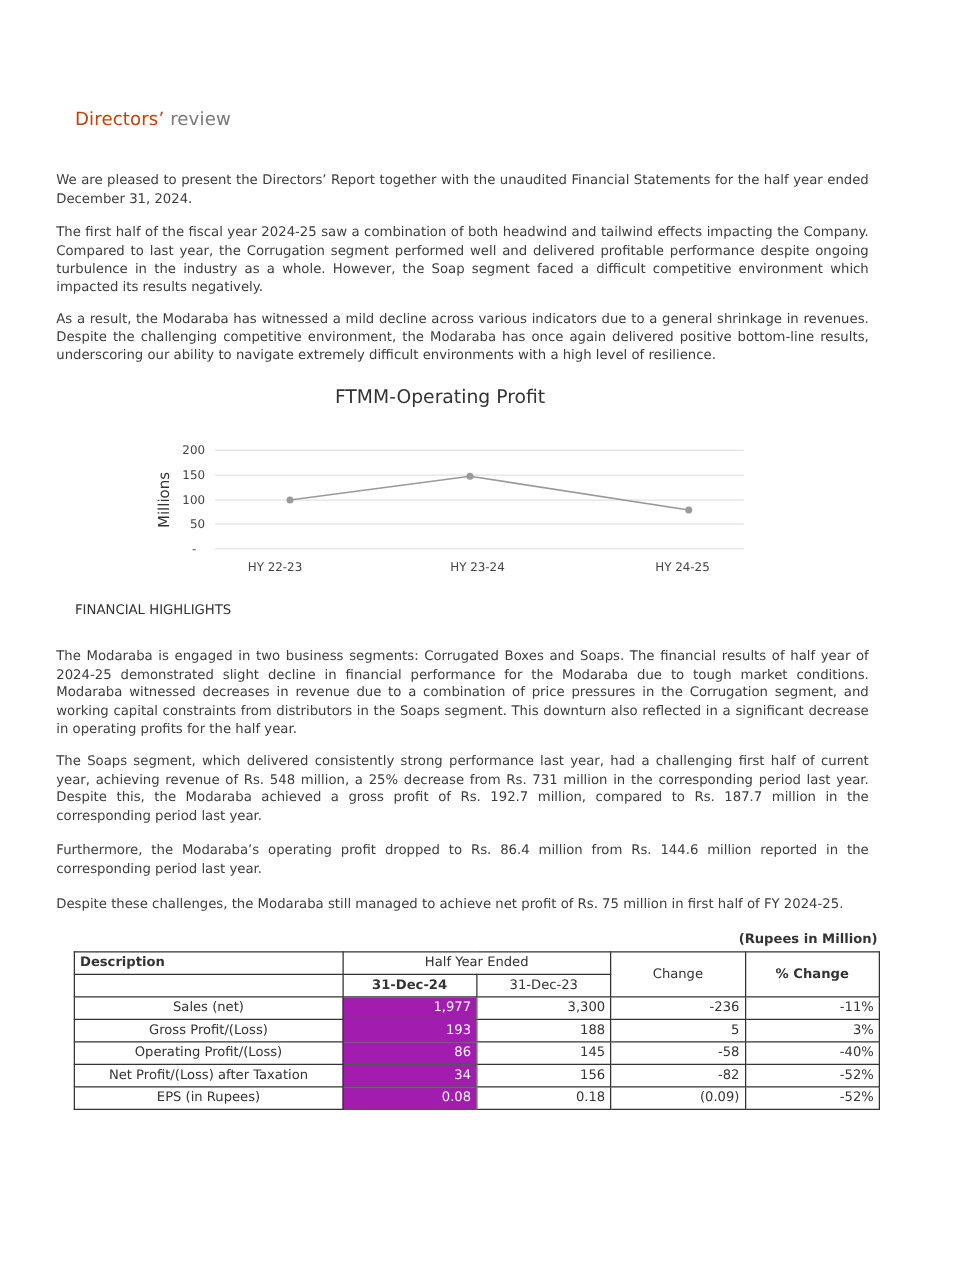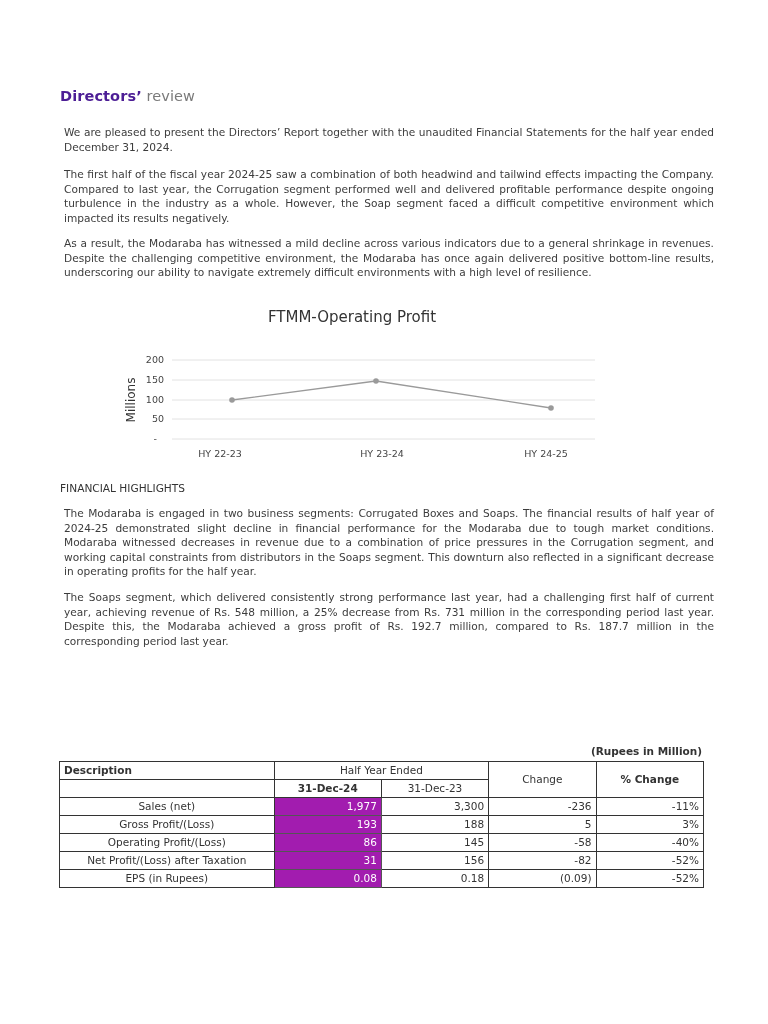--- a/index.html
+++ b/index.html
@@ -1,22 +1,22 @@
 <!DOCTYPE html>
 <html><head>
 <meta charset="utf-8">
 <style>
   html, body { margin: 0; padding: 0; background: #ffffff; }
   body { width: 768px; height: 1024px; position: relative; overflow: hidden;
          font-family: "DejaVu Sans", sans-serif; color: #3a3a3a; }
   .page { position: absolute; left: 0; top: 0; width: 768px; height: 1024px; }
   .title { position: absolute; left: 60px; top: 88px; font-size: 14.5px; color: #7a7a7a; letter-spacing: 0.1px; }
-  .title b { font-weight: bold; color: #4c1d95; }
-  .para { position: absolute; left: 64px; width: 650px; font-size: 10.6px; line-height: 14.6px;
-          text-align: justify; color: #3c3c3c; }
+  .title b { font-weight: normal; color: #c2410c; }
+  .para { position: absolute; left: 45px; width: 650px; font-size: 10.6px; line-height: 14.6px;
+          text-align: justify; color: #3c3c3c; margin-top: 12px; }
   .heading2 { position: absolute; left: 60px; top: 482px; font-size: 10.6px; color: #333; }
   .chart { position: absolute; left: 110px; top: 300px; width: 500px; height: 170px; }
   .chart svg { width: 500px; height: 170px; display: block; }
   .chart-title { font-family: "DejaVu Sans", sans-serif; font-size: 15px; fill: #333; }
   .tick { font-family: "DejaVu Sans", sans-serif; font-size: 9.5px; fill: #444; }
   .ylab { font-family: "DejaVu Sans", sans-serif; font-size: 12px; fill: #333; }
   .units { position: absolute; right: 66px; top: 745px; font-size: 10.5px; font-weight: bold; color: #333; }
   table.fin { position: absolute; left: 59px; top: 761px; width: 645px; border-collapse: collapse;
               font-size: 10.5px; color: #333; }
   table.fin td, table.fin th { border: 1px solid #333; padding: 0 4px; height: 17px; line-height: 17px; }
@@ -76,20 +76,22 @@
         <text class="tick" x="110" y="157" text-anchor="middle">HY 22-23</text>
         <text class="tick" x="272" y="157" text-anchor="middle">HY 23-24</text>
         <text class="tick" x="436" y="157" text-anchor="middle">HY 24-25</text>
       </g>
     </svg>
   </div>
 
   <div class="heading2">FINANCIAL HIGHLIGHTS</div>
   <div class="para" style="top:506px;">The Modaraba is engaged in two business segments: Corrugated Boxes and Soaps. The financial results of half year of 2024-25 demonstrated slight decline in financial performance for the Modaraba due to tough market conditions. Modaraba witnessed decreases in revenue due to a combination of price pressures in the Corrugation segment, and working capital constraints from distributors in the Soaps segment. This downturn also reflected in a significant decrease in operating profits for the half year.</div>
   <div class="para" style="top:590px;">The Soaps segment, which delivered consistently strong performance last year, had a challenging first half of current year, achieving revenue of Rs. 548 million, a 25% decrease from Rs. 731 million in the corresponding period last year. Despite this, the Modaraba achieved a gross profit of Rs. 192.7 million, compared to Rs. 187.7 million in the corresponding period last year.</div>
+  <div class="para" style="top:661px;">Furthermore, the Modaraba’s operating profit dropped to Rs. 86.4 million from Rs. 144.6 million reported in the corresponding period last year.</div>
+  <div class="para" style="top:704px;">Despite these challenges, the Modaraba still managed to achieve net profit of Rs. 75 million in first half of FY 2024-25.</div>
 
   <div class="units">(Rupees in Million)</div>
 
   <table class="fin">
     <thead>
       <tr>
         <th class="c-desc hdr-desc">Description</th>
         <th class="hdr-center" colspan="2" style="font-weight:normal;">Half Year Ended</th>
         <th class="c-chg hdr-center" rowspan="2" style="font-weight:normal;">Change</th>
         <th class="c-pct hdr-center" rowspan="2" style="font-weight:bold;">% Change</th>
@@ -117,21 +119,21 @@
       </tr>
       <tr>
         <td class="c-desc">Operating Profit/(Loss)</td>
         <td class="c-cur num hl">86</td>
         <td class="c-prev num">145</td>
         <td class="c-chg num">-58</td>
         <td class="c-pct num">-40%</td>
       </tr>
       <tr>
         <td class="c-desc">Net Profit/(Loss) after Taxation</td>
-        <td class="c-cur num hl">31</td>
+        <td class="c-cur num hl">34</td>
         <td class="c-prev num">156</td>
         <td class="c-chg num">-82</td>
         <td class="c-pct num">-52%</td>
       </tr>
       <tr>
         <td class="c-desc">EPS (in Rupees)</td>
         <td class="c-cur num hl">0.08</td>
         <td class="c-prev num">0.18</td>
         <td class="c-chg num">(0.09)</td>
         <td class="c-pct num">-52%</td>

